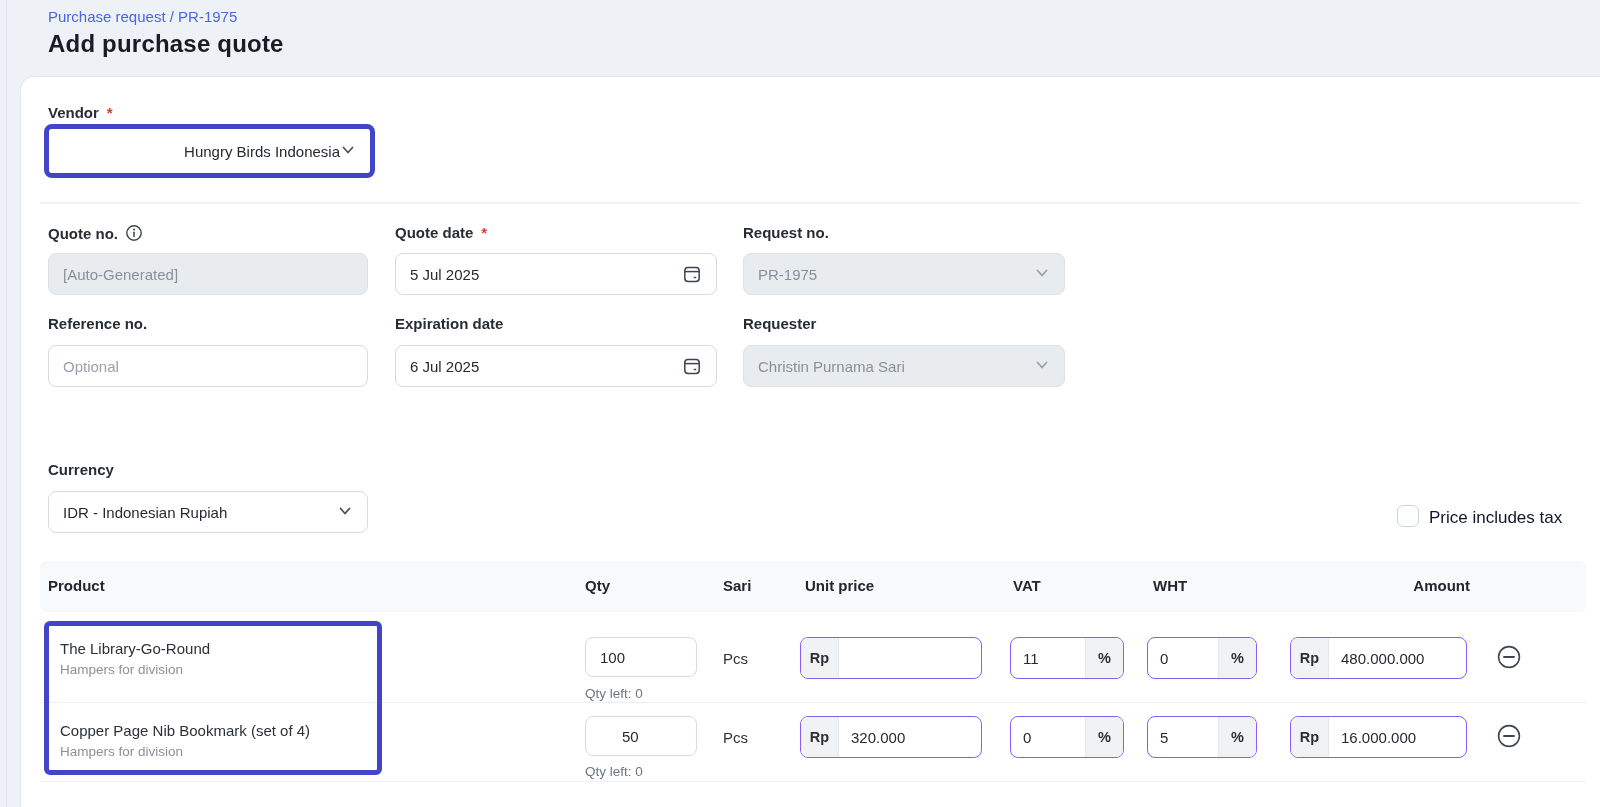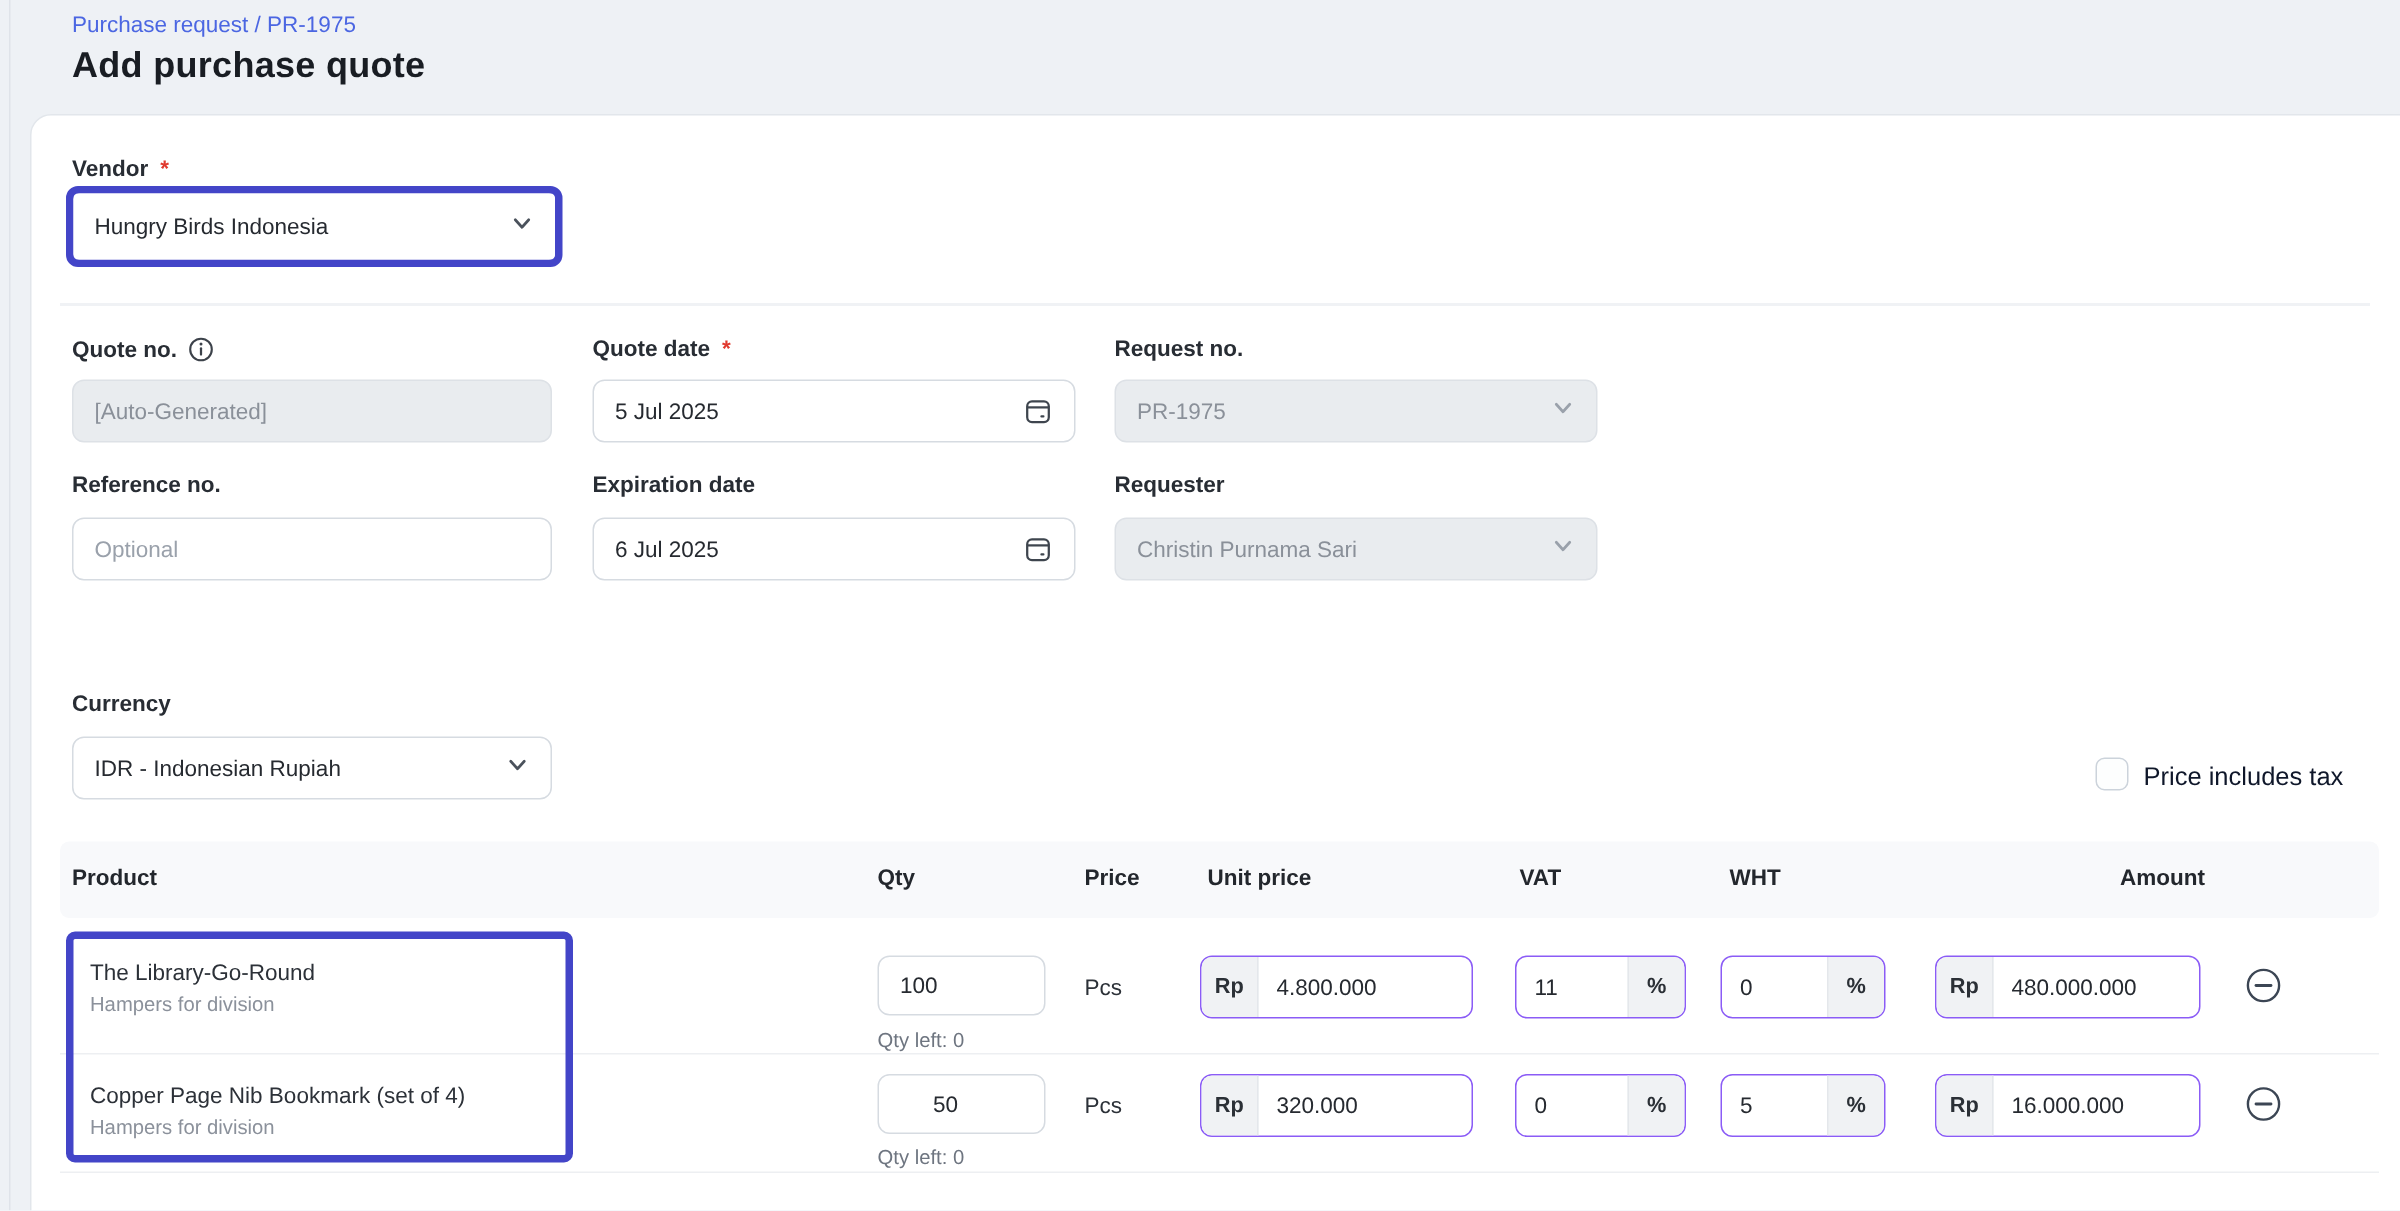--- a/index.html
+++ b/index.html
@@ -18,21 +18,21 @@
     font-size:15px; color:#262a30; display:flex; align-items:center; padding:0 14px; }
   input.inp { font-family:"Liberation Sans",sans-serif; display:block; padding:0 14px; }
   input.inp::placeholder { color:#9aa1ab; opacity:1; }
   .sel { justify-content:space-between; cursor:pointer; }
   .dis { background:#e9ecef; border-color:#dde1e6; color:#8a9099; }
   .sel.dis { cursor:default; }
 
   .divider { position:absolute; background:#f0f2f5; }
 
   .hl-box { position:absolute; border:5px solid #4345c8; border-radius:8px; background:transparent; z-index:6; }
-  .hl-box .sel { position:static; width:100%; height:100%; border:none; border-radius:4px; }
+  .hl-box .sel { position:static; width:100%; height:100%; border:none; border-radius:4px;justify-content:flex-end; }
 
   .chk { position:absolute; width:22px; height:22px; border:1.5px solid #ccd3db; border-radius:6px; background:#fdfefe; cursor:pointer; }
   .chk-lbl { position:absolute; font-size:17px; font-weight:400; color:#0f172a; }
 
   .thead { position:absolute; left:40px; top:561px; width:1546px; height:51px; background:#f8f9fb; border-radius:6px; }
   .th { position:absolute; top:577px; font-size:15px; font-weight:700; color:#23272d; z-index:2; }
   .row-div { position:absolute; left:40px; width:1546px; height:1px; background:#edeff2; }
 
   .pname { position:absolute; font-size:15px; color:#2c3138; z-index:2; }
   .psub  { position:absolute; font-size:13.5px; color:#8b919b; z-index:2; }
@@ -149,34 +149,33 @@
           <path d="M3.5 5.5 L8 10.5 L12.5 5.5" fill="none" stroke="#4b525c" stroke-width="1.8" stroke-linecap="round" stroke-linejoin="round"></path>
         </svg></span>
   </div>
 
   <span class="chk" style="left:1397px;top:505px;"></span>
   <span class="chk-lbl" style="left:1429px;top:508px;">Price includes tax</span>
 
   <div class="thead"></div>
   <div class="th" style="left:48px;">Product</div>
   <div class="th" style="left:585px;">Qty</div>
-  <div class="th" style="left:723px;">Price</div>
+  <div class="th" style="left:723px;">Sari</div>
   <div class="th" style="left:805px;">Unit price</div>
   <div class="th" style="left:1013px;">VAT</div>
   <div class="th" style="left:1153px;">WHT</div>
   <div class="th" style="left:1330px;width:140px;text-align:right;">Amount</div>
 
   <div class="pname" style="left:60px;top:640px;">The Library-Go-Round</div>
   <div class="psub" style="left:60px;top:662px;">Hampers for division</div>
   <input class="inp" style="left: 585px; top: 637px; width: 112px; height: 40px;" value="100">
   <div class="qtyleft" style="left:585px;top:686px;">Qty left: 0</div>
   <div class="cell-txt" style="left:723px;top:650px;">Pcs</div>
   <div class="grp" style="left:800px;top:637px;width:182px;">
     <span class="addon left">Rp</span>
-    <input value="4.800.000" style="">
   </div>
   <div class="grp" style="left:1010px;top:637px;width:114px;">
     <input value="11" style="">
     <span class="addon right">%</span>
   </div>
   <div class="grp" style="left:1147px;top:637px;width:110px;">
     <input value="0" style="">
     <span class="addon right">%</span>
   </div>
   <div class="grp" style="left:1290px;top:637px;width:177px;">

